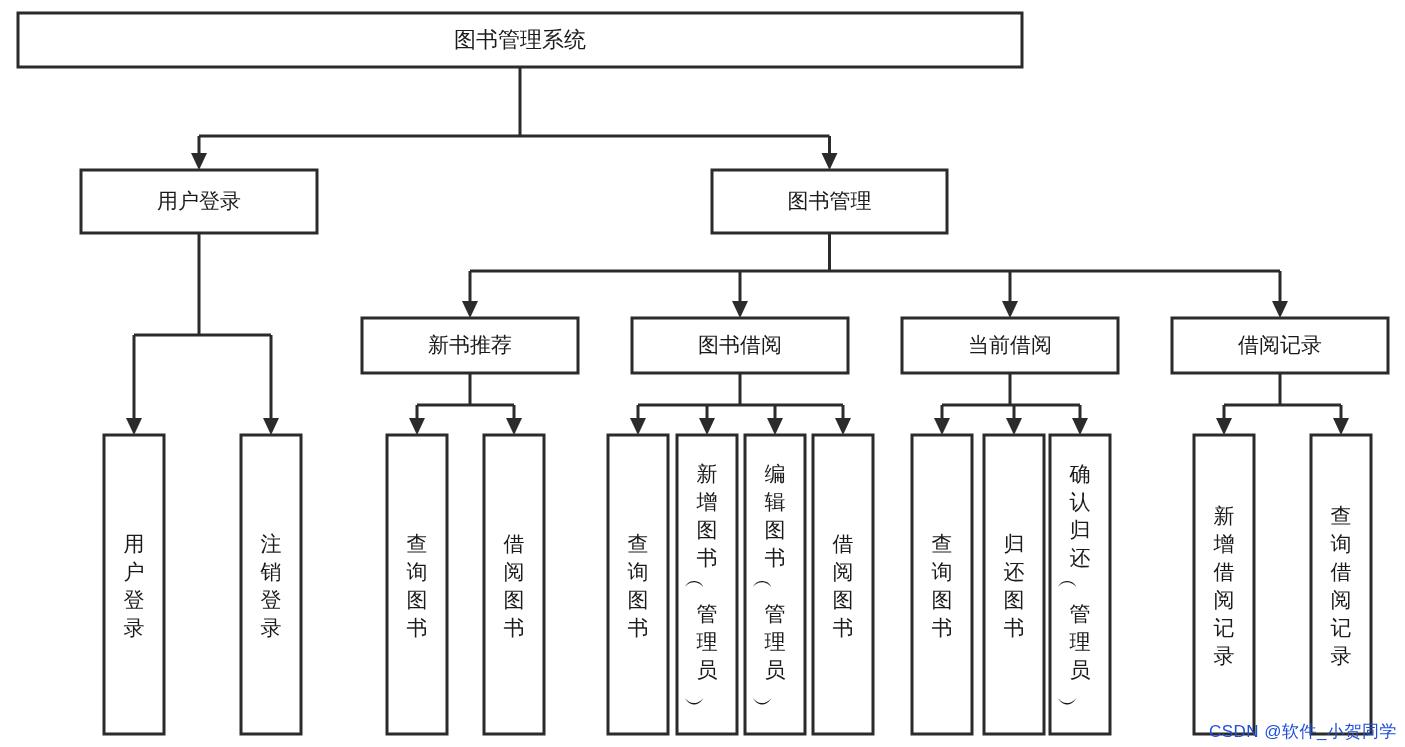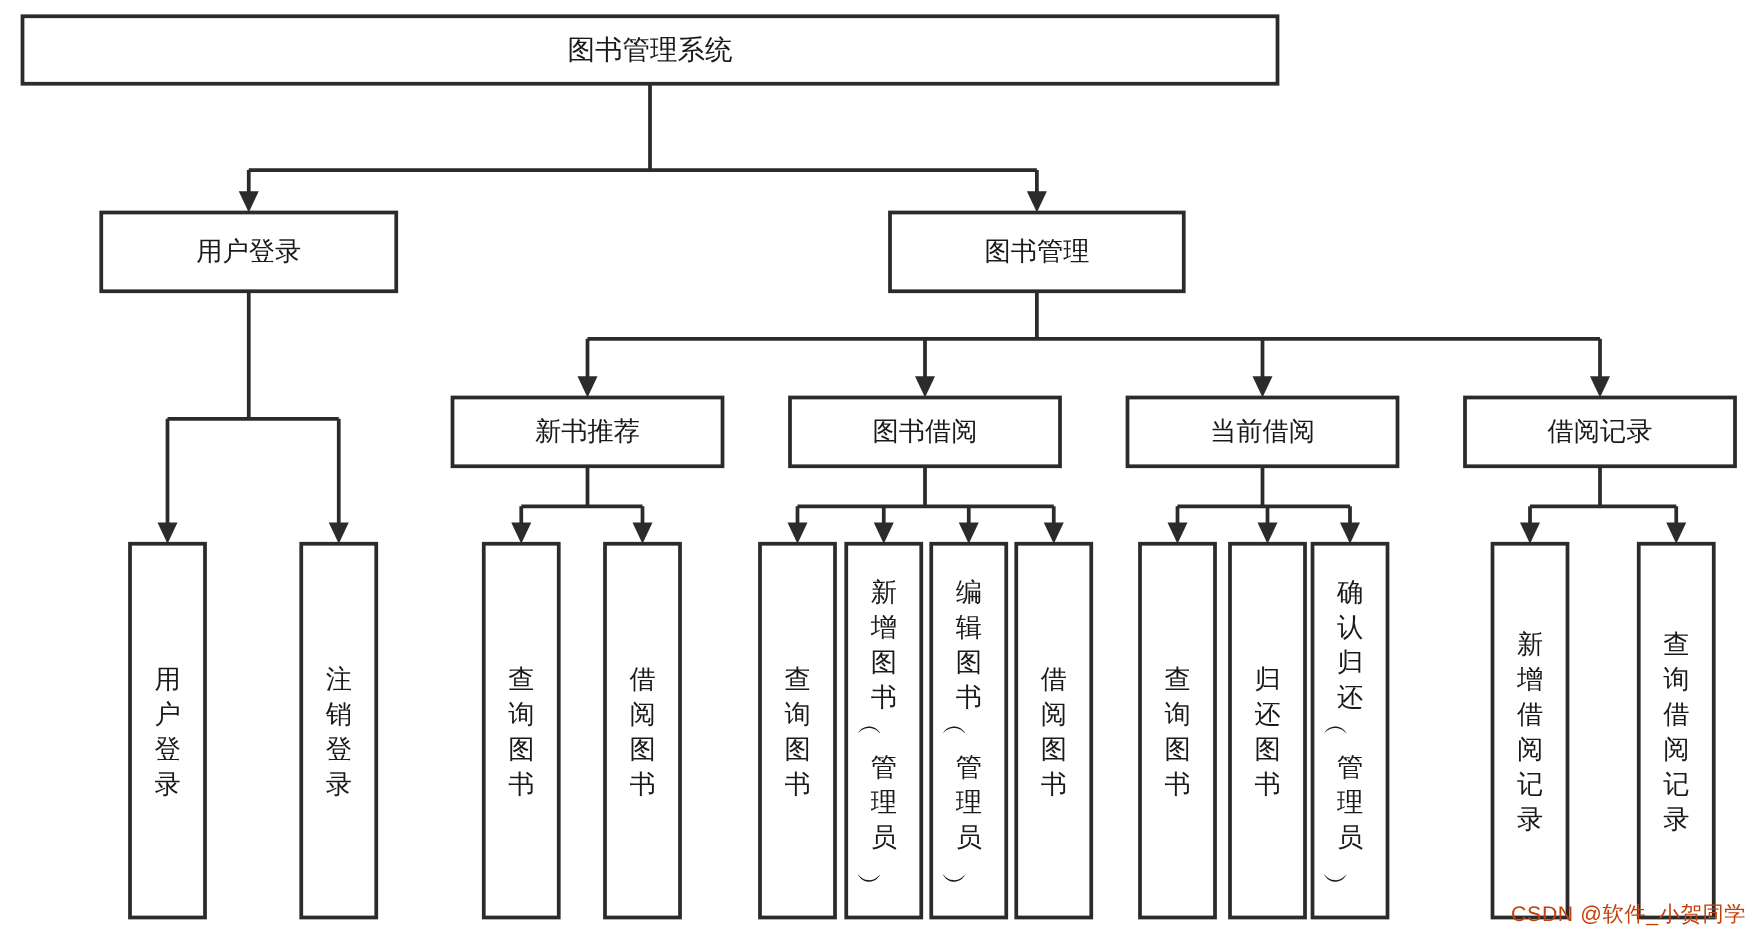--- a/index.html
+++ b/index.html
@@ -61,21 +61,21 @@
   .arrow-head {
     fill: #2b2b2b;
     stroke: none;
   }
   .watermark-text {
     position: absolute;
     right: 8px;
     bottom: 4px;
     font-family: "Liberation Sans", "DejaVu Sans", sans-serif;
     font-size: 17px;
-    color: #c2410c;
+    color: #1d4ed8;
     letter-spacing: 0.5px;
     white-space: nowrap;
     user-select: none;
   }
 </style>
 </head>
 <body>
 
 <div id="diagram-root">
   <svg class="diagram-canvas" id="diagram-canvas" viewBox="0 0 1405 747" xmlns="http://www.w3.org/2000/svg">

